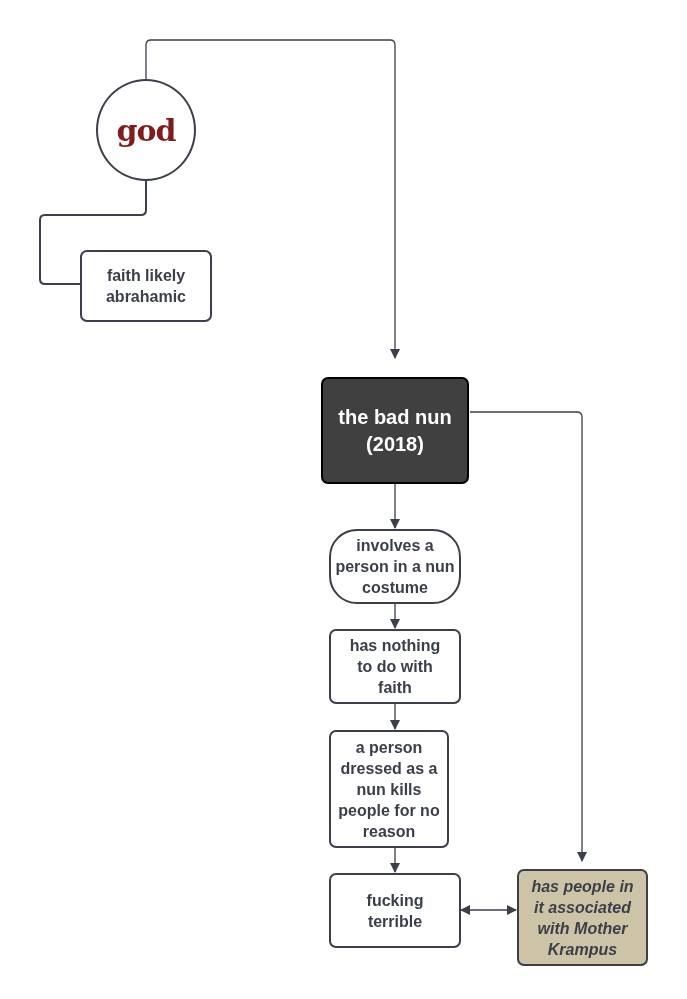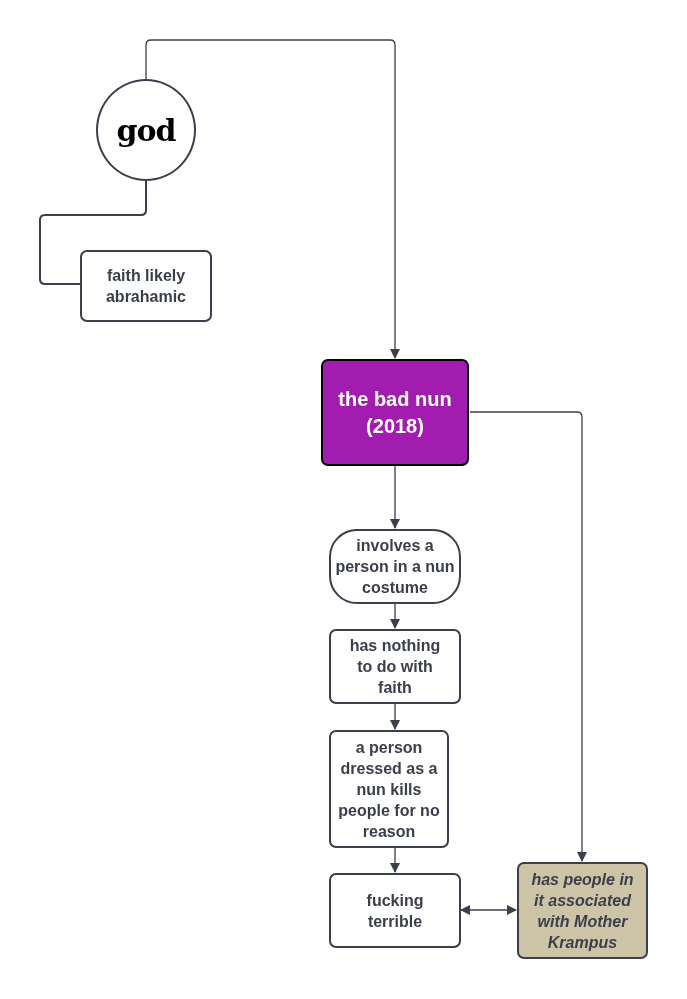--- a/index.html
+++ b/index.html
@@ -5,23 +5,23 @@
     html, body { margin: 0; padding: 0; background: #ffffff; }
     body { width: 687px; height: 999px; position: relative; overflow: hidden;
            font-family: "Liberation Sans", sans-serif; }
     #canvas { position: absolute; left: 0; top: 0; width: 687px; height: 999px; }
     .node { position: absolute; box-sizing: border-box; display: flex; align-items: center;
             justify-content: center; text-align: center; font-weight: bold; color: #3a3f49;
             border: 2px solid #3a3f49; border-radius: 7px; background: #ffffff;
             font-size: 16px; line-height: 21px; padding: 4px; }
     .circle { border-radius: 50%; }
     .god-text { font-family: "DejaVu Serif", serif; font-size: 30px; font-weight: bold;
-                letter-spacing: -1px; color: #000000; font-style: normal; }
-    .dark { background: #a21caf; color: #ffffff; border-color: #000000; font-size: 20px; line-height: 27px; }
-    .tan { background: #cdc4a8; font-style: italic; }
+                letter-spacing: -1px; color: #7f1d1d; font-style: normal; }
+    .dark { background: #404040; color: #ffffff; border-color: #000000; font-size: 20px; line-height: 27px; margin-top: 18px; }
+    .tan { background: #cdc4a8; font-style: italic; margin-top: 7px; }
   </style>
 </head>
 <body>
 
 <svg id="canvas" viewBox="0 0 687 999" xmlns="http://www.w3.org/2000/svg">
   <defs>
     <marker id="arr" markerWidth="10" markerHeight="10" refX="9" refY="5" orient="auto" markerUnits="userSpaceOnUse">
       <path d="M0,0 L10,5 L0,10 z" fill="#3a3f49"></path>
     </marker>
     <marker id="arrS" markerWidth="10" markerHeight="10" refX="1" refY="5" orient="auto" markerUnits="userSpaceOnUse">

